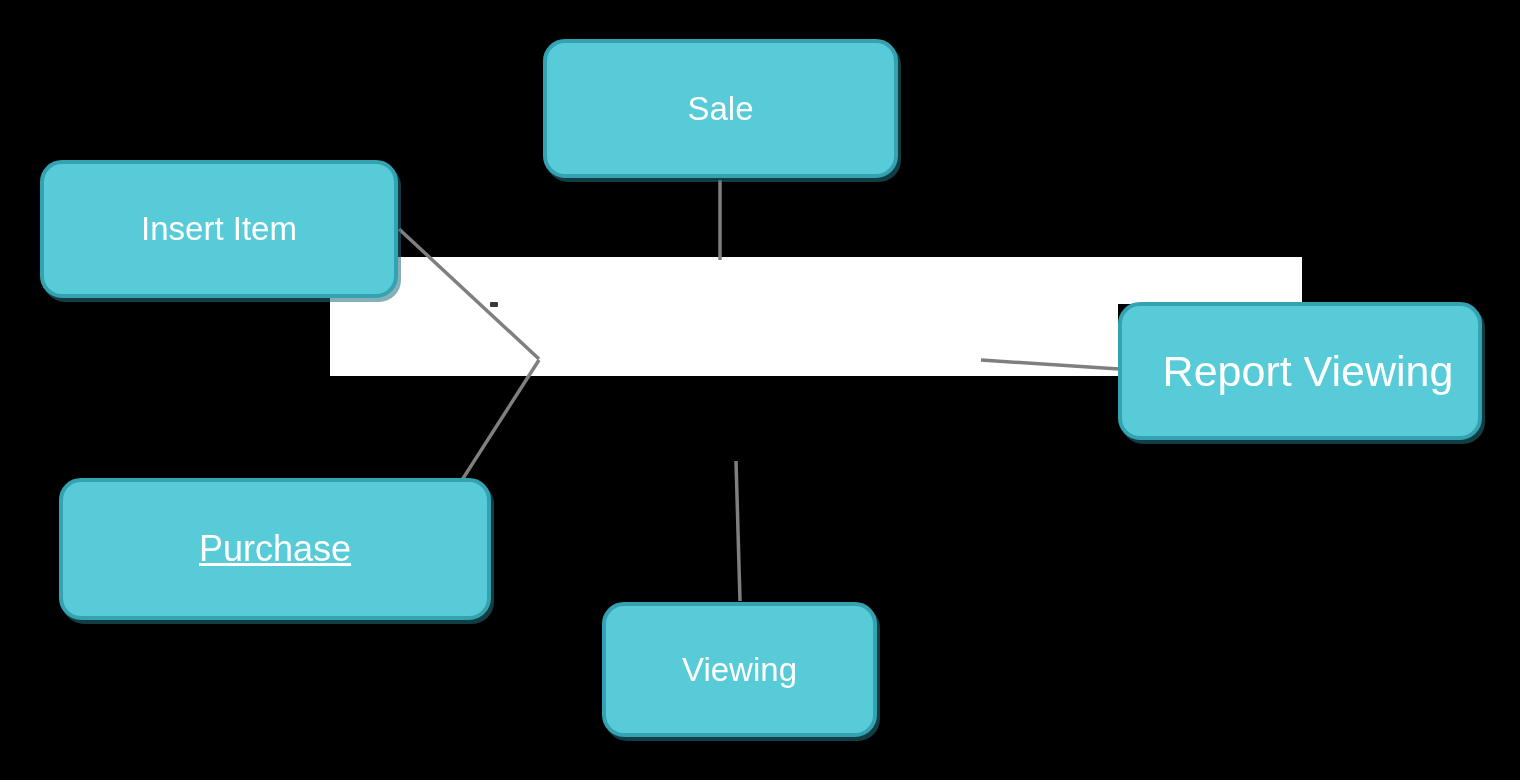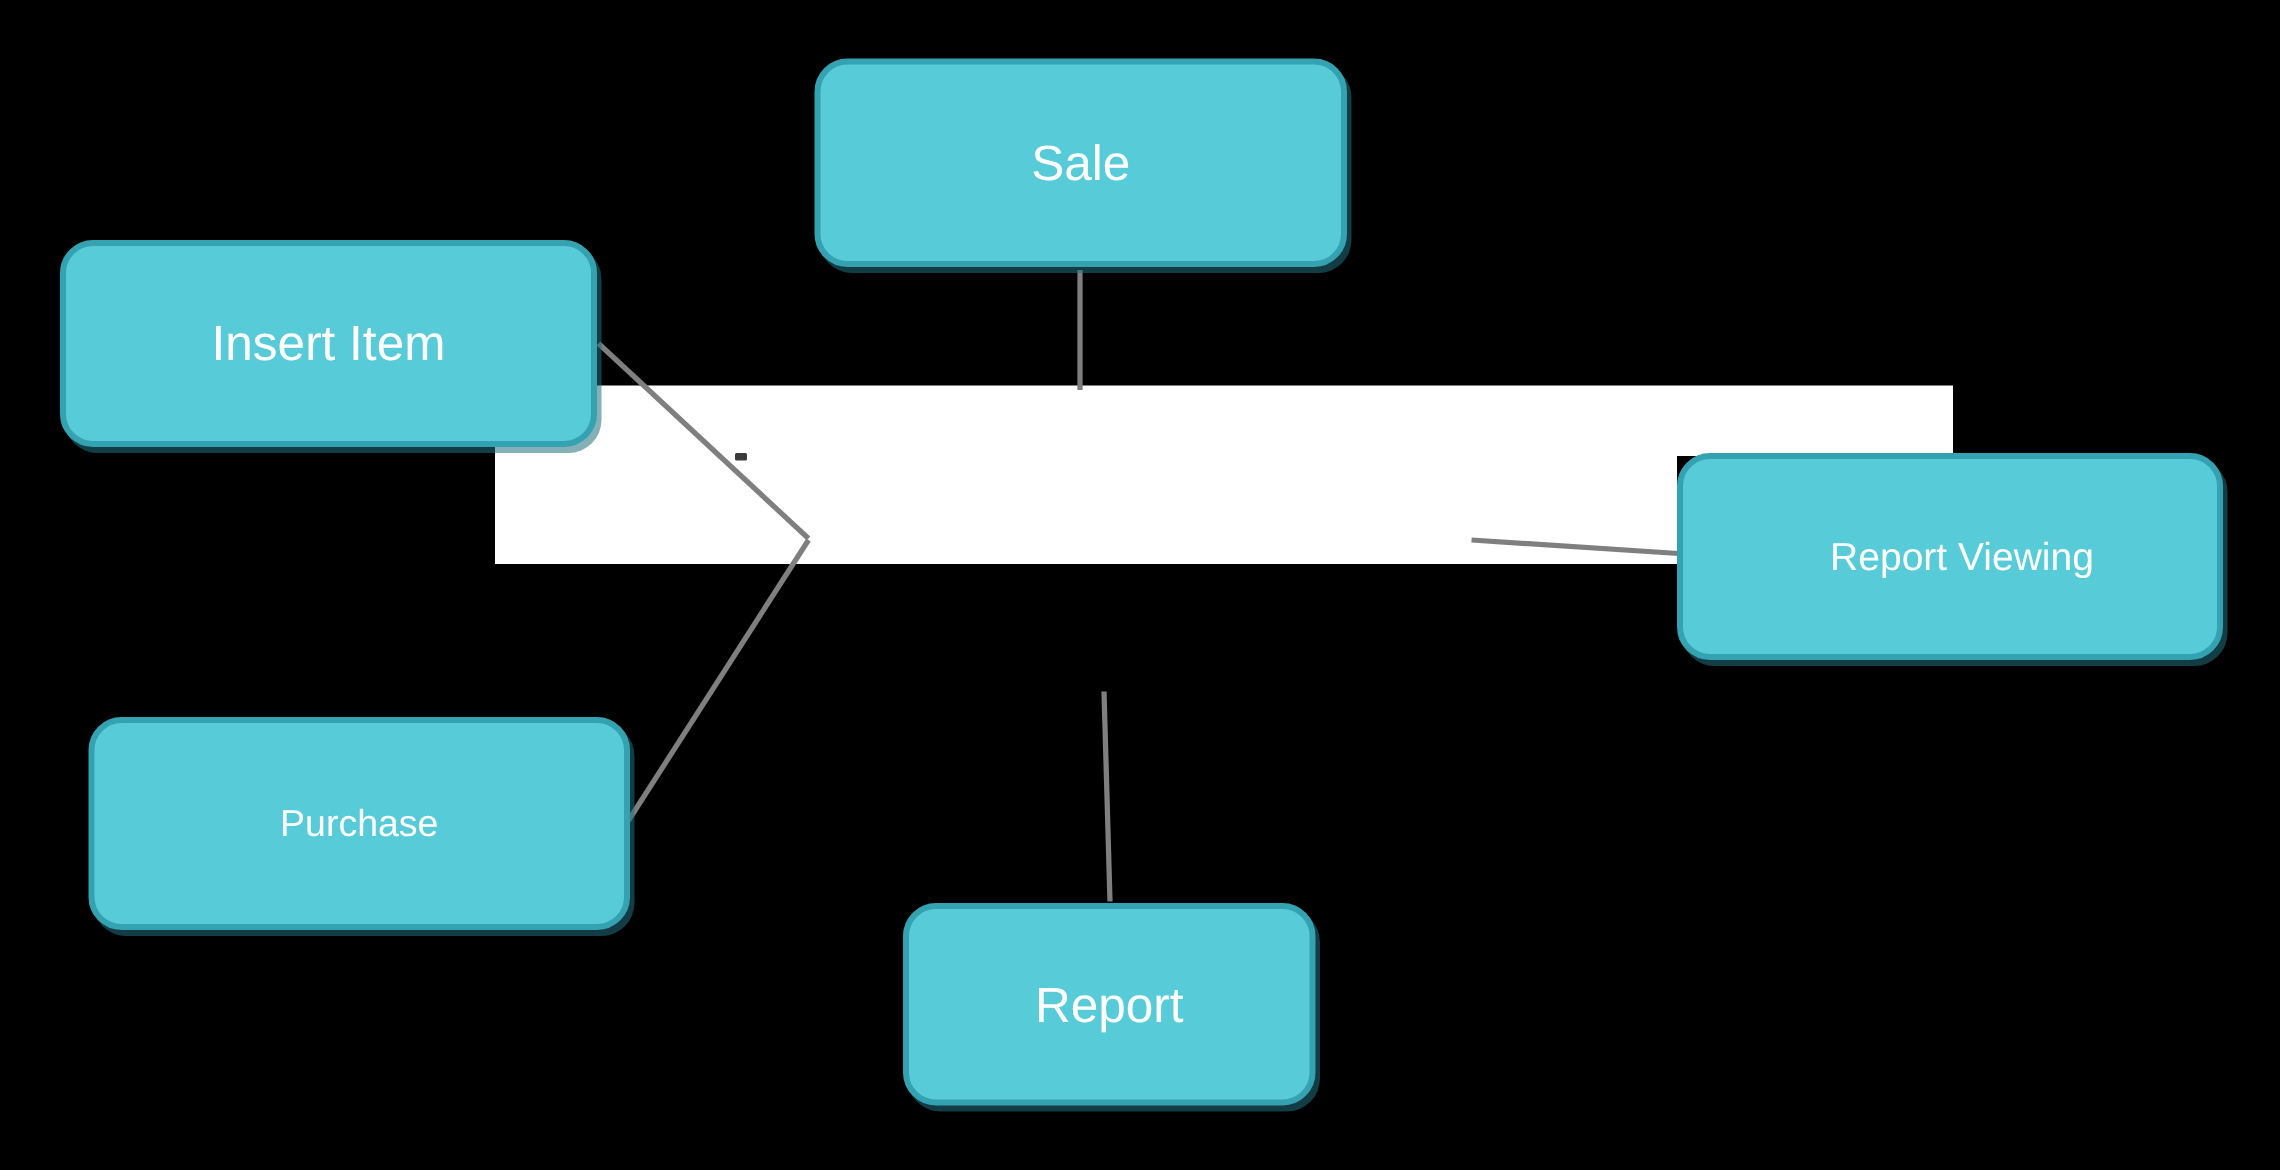--- a/index.html
+++ b/index.html
@@ -58,22 +58,22 @@
     justify-content: center;
     color: #ffffff;
     cursor: default;
   }
   .node span {
     white-space: nowrap;
   }
   .node-sale     { left: 543px;  top: 39px;  width: 355px; height: 139px; font-size: 33px; }
   .node-insert   { left: 40px;   top: 160px; width: 358px; height: 138px; font-size: 33px; }
   .node-central  { left: 538px;  top: 258px; width: 444px; height: 204px; font-size: 42px; }
-  .node-report   { left: 1118px; top: 302px; width: 364px; height: 138px; font-size: 26px; padding-left: 16px; }
-  .node-purchase { left: 59px;   top: 478px; width: 361px; height: 142px; font-size: 25px; }
+  .node-report   { left: 1118px; top: 302px; width: 364px; height: 138px; font-size: 43px; padding-left: 16px; }
+  .node-purchase { left: 59px;   top: 478px; width: 432px; height: 142px; font-size: 36px; text-decoration: underline; }
   .node-ledger   { left: 602px;  top: 602px; width: 275px; height: 135px; font-size: 33px; }
   
   .cursor-mark {
     position: absolute;
     left: 490px;
     top: 302px;
     width: 8px;
     height: 5px;
     background: #3a3a3a;
     border-radius: 1px;
@@ -106,18 +106,18 @@
 
   <div class="node node-report">
     <span>Report Viewing</span>
   </div>
 
   <div class="node node-purchase">
     <span>Purchase</span>
   </div>
 
   <div class="node node-ledger">
-    <span>Report</span>
+    <span>Viewing</span>
   </div>
 
   <div class="cursor-mark"></div>
 
 </div>
 
 </body></html>

